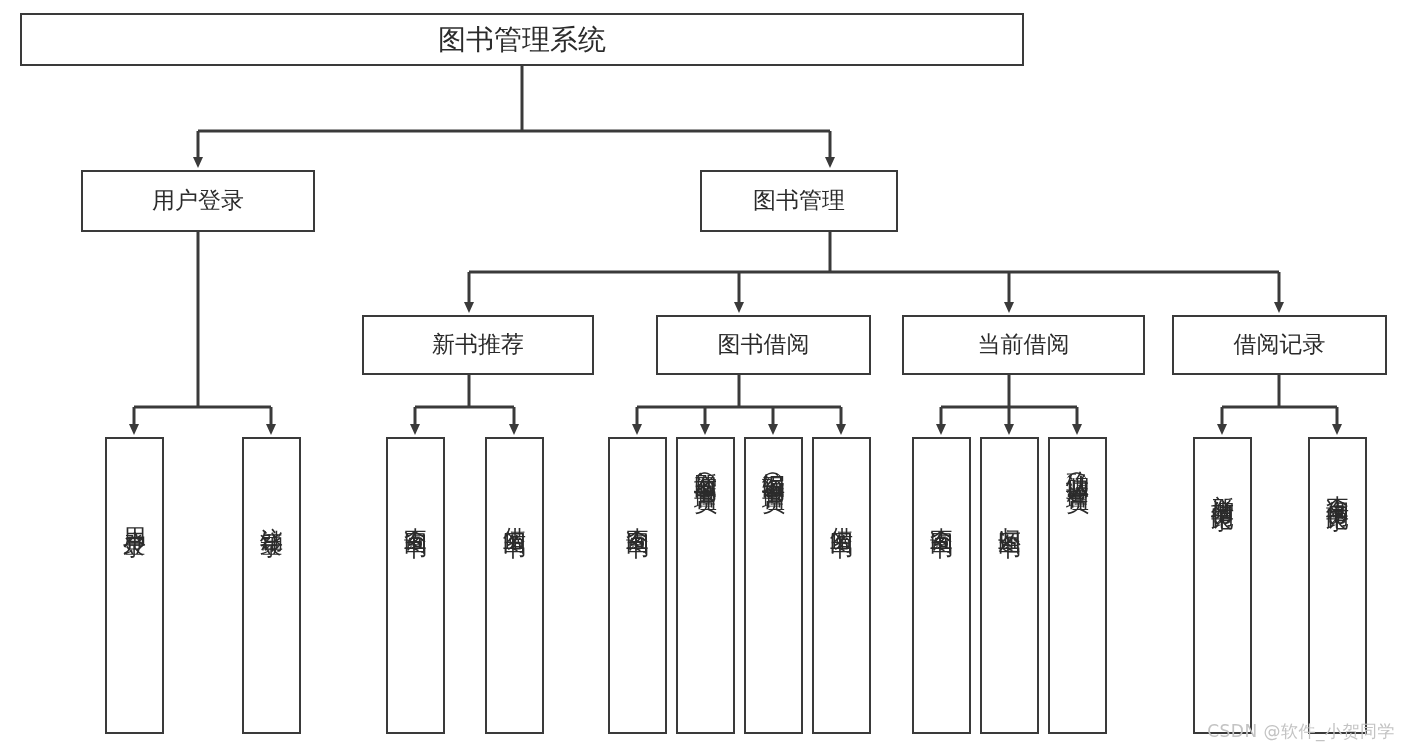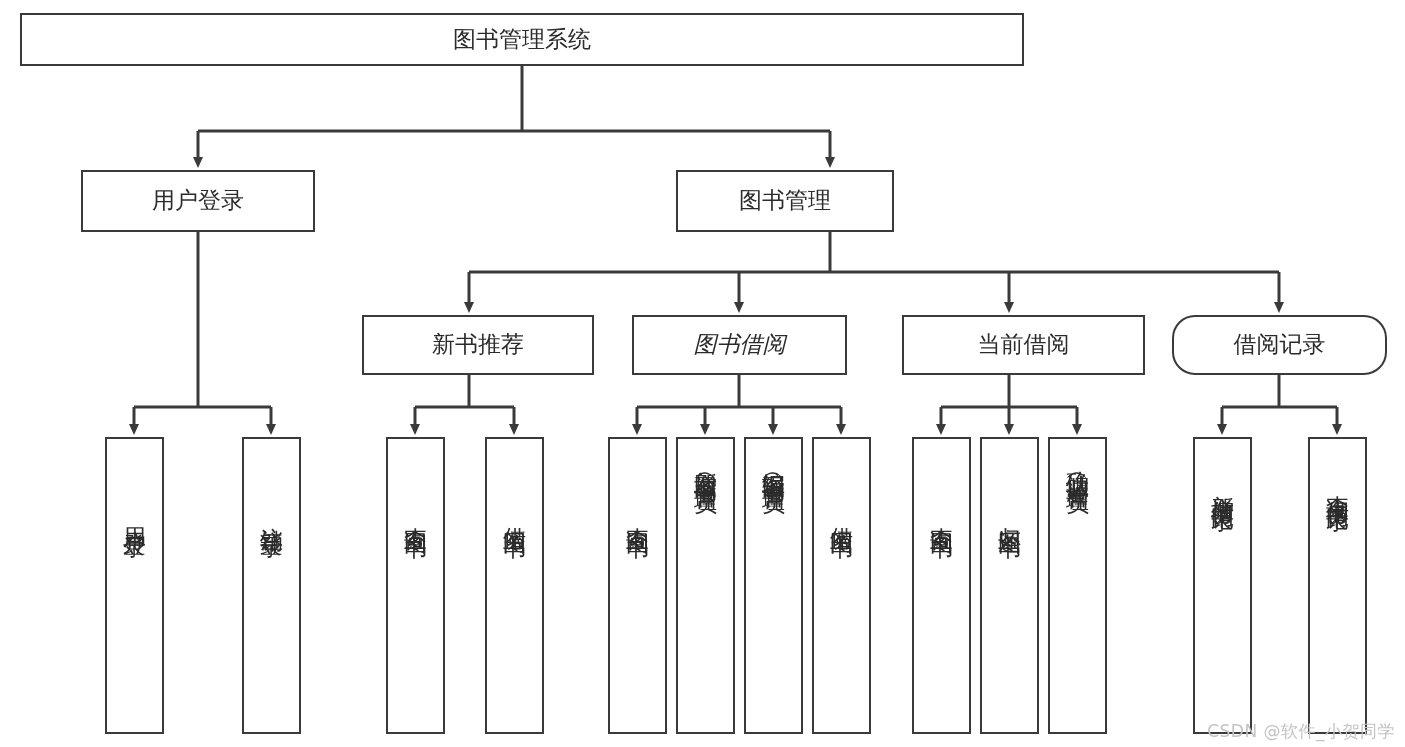--- a/index.html
+++ b/index.html
@@ -40,21 +40,21 @@
   .node .label {
     display: block;
     text-align: center;
     line-height: 1.18;
     white-space: nowrap;
   }
   .node.horizontal .label {
     font-size: 23px;
   }
   .node.root .label {
-    font-size: 23px;
+    font-size: 28px;
   }
   .node.vertical {
     align-items: flex-start;
     padding-top: 10px;
   }
   .node.vertical .label {
     writing-mode: vertical-rl;
     text-orientation: upright;
     font-size: 23px;
     letter-spacing: 3px;
@@ -136,34 +136,34 @@
     </g>
   </svg>
 
   <div class="node root horizontal" style="left:20px; top:13px; width:1004px; height:53px;">
     <span class="label">图书管理系统</span>
   </div>
 
   <div class="node horizontal" style="left:81px; top:170px; width:234px; height:62px;">
     <span class="label">用户登录</span>
   </div>
-  <div class="node horizontal" style="left:676px; top:170px; width:218px; height:62px;">
+  <div class="node horizontal" style="left:700px; top:170px; width:198px; height:62px;">
     <span class="label">图书管理</span>
   </div>
 
   <div class="node horizontal" style="left:362px; top:315px; width:232px; height:60px;">
     <span class="label">新书推荐</span>
   </div>
-  <div class="node horizontal" style="left:632px; top:315px; width:215px; height:60px;font-style:italic;">
+  <div class="node horizontal" style="left:656px; top:315px; width:215px; height:60px;">
     <span class="label">图书借阅</span>
   </div>
   <div class="node horizontal" style="left:902px; top:315px; width:243px; height:60px;">
     <span class="label">当前借阅</span>
   </div>
-  <div class="node horizontal" style="left:1172px; top:315px; width:215px; height:60px;border-radius:23px;">
+  <div class="node horizontal" style="left:1172px; top:315px; width:215px; height:60px;">
     <span class="label">借阅记录</span>
   </div>
 
   <div class="node vertical mid" style="left:105px; top:437px; width:59px; height:297px;">
     <span class="label">用户登录</span>
   </div>
   <div class="node vertical mid" style="left:242px; top:437px; width:59px; height:297px;">
     <span class="label">注销登录</span>
   </div>
 

